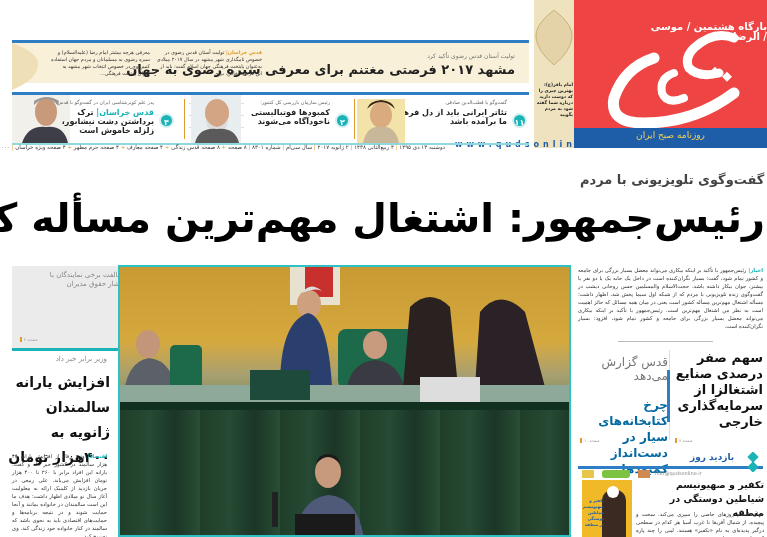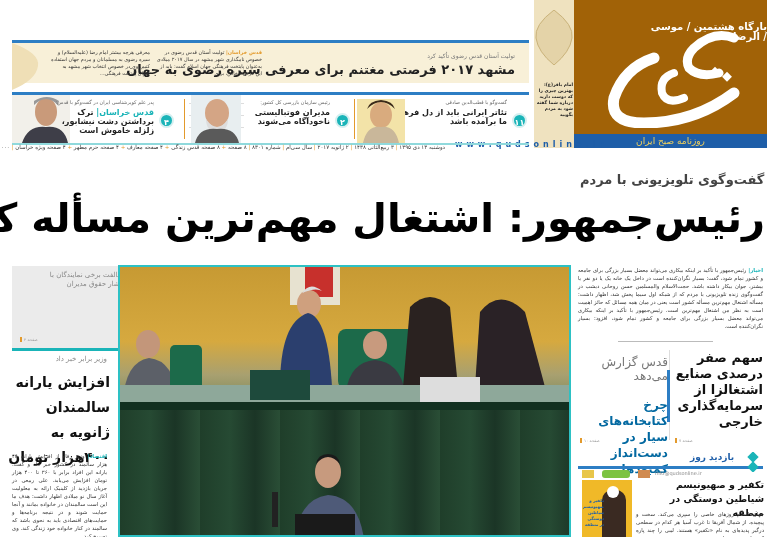--- a/index.html
+++ b/index.html
@@ -1,22 +1,22 @@
 <!DOCTYPE html>
 <html><head>
 <meta charset="utf-8">
 <style>
 *{margin:0;padding:0;box-sizing:border-box;}
 body{width:767px;height:537px;overflow:hidden;background:#fff;font-family:"DejaVu Sans",sans-serif;position:relative;direction:ltr;}
 .abs{position:absolute;}
 .rtl{direction:rtl;text-align:right;}
 
-#logo-block{left:574px;top:0;width:193px;height:148px;background:#a16207;}
+#logo-block{left:574px;top:0;width:193px;height:148px;background:#ef4444;}
 #logo-block .calli{position:absolute;left:20px;top:28px;width:160px;height:100px;}
-#logo-tagline{position:absolute;left:0;right:0;bottom:0;height:14px;background:#1e5ea8;color:#f3d25b;font-size:9px;text-align:center;line-height:14px;letter-spacing:3px;}
+#logo-tagline{position:absolute;left:0;right:0;bottom:0;height:20px;background:#1e5ea8;color:#f3d25b;font-size:9px;text-align:center;line-height:14px;letter-spacing:3px;}
 #logo-small{position:absolute;left:72px;top:22px;color:#fff;font-size:10px;font-weight:bold;line-height:10px;text-align:right;direction:rtl;}
 #quote-box{left:534px;top:0;width:40px;height:148px;background:#efe2bf;}
 #quote-box .orn{position:absolute;left:0;top:10px;width:40px;height:55px;}
 #quote-text{position:absolute;left:2px;top:82px;width:37px;font-size:4.5px;line-height:6px;color:#222;direction:rtl;text-align:right;font-weight:bold;}
 #url{left:455px;top:140px;font-size:8px;color:#1e5ea8;font-weight:bold;letter-spacing:4px;}
 
 .blue-line{height:3px;background:#2d7ec4;}
 #top-strip{left:12px;top:43px;width:517px;height:40px;background:#f8f0d8;}
 #top-strip .orn{position:absolute;left:0;top:0;width:30px;height:47px;}
 #strip-kicker{position:absolute;right:14px;top:9px;font-size:6px;color:#777;}
@@ -122,21 +122,21 @@
       <ellipse cx="24" cy="16" rx="11" ry="13" fill="#d9ab7e"></ellipse>
       <path d="M10 10 q14 -14 28 0 q-2 -8 -14 -9 q-12 1 -14 9z" fill="#3b2a1a"></path>
       <path d="M6 44 q4 -18 18 -16 q14 -2 18 16z" fill="#c9b79a"></path>
     </svg>
   </div>
   <div class="vsep" style="left:342px;"></div>
 
   <div class="teaser" style="left:175px;width:165px;">
     <div class="num" style="right:2px;top:18px;">۲</div>
     <div class="kick rtl" style="right:22px;top:4px;">رئیس سازمان بازرسی کل کشور:</div>
-    <div class="ttl" style="right:22px;top:13px;width:80px;">مدیران فوتبالیستی ناخودآگاه می‌شوند</div>
+    <div class="ttl" style="right:22px;top:13px;width:80px;">کمبودها فوتبالیستی ناخودآگاه می‌شوند</div>
     <div style="position:absolute;left:2px;top:8px;width:55px;height:1px;background:#ddd;"></div>
     <div style="position:absolute;left:2px;top:20px;width:55px;height:1px;background:#ddd;"></div>
     <div style="position:absolute;left:2px;top:32px;width:55px;height:1px;background:#ddd;"></div>
   </div>
   <div class="vsep" style="left:172px;"></div>
   <svg class="portrait abs" style="left:179px;top:0;width:50px;height:48px;" viewBox="0 0 50 48">
     <rect width="50" height="48" fill="#e8eef0"></rect>
     <ellipse cx="26" cy="18" rx="12" ry="14" fill="#d4a585"></ellipse>
     <path d="M15 24 q11 16 22 0 q0 12 -11 14 q-11 -2 -11 -14z" fill="#ddd"></path>
     <path d="M4 48 q4 -16 22 -14 q18 -2 22 14z" fill="#5a5a5a"></path>

